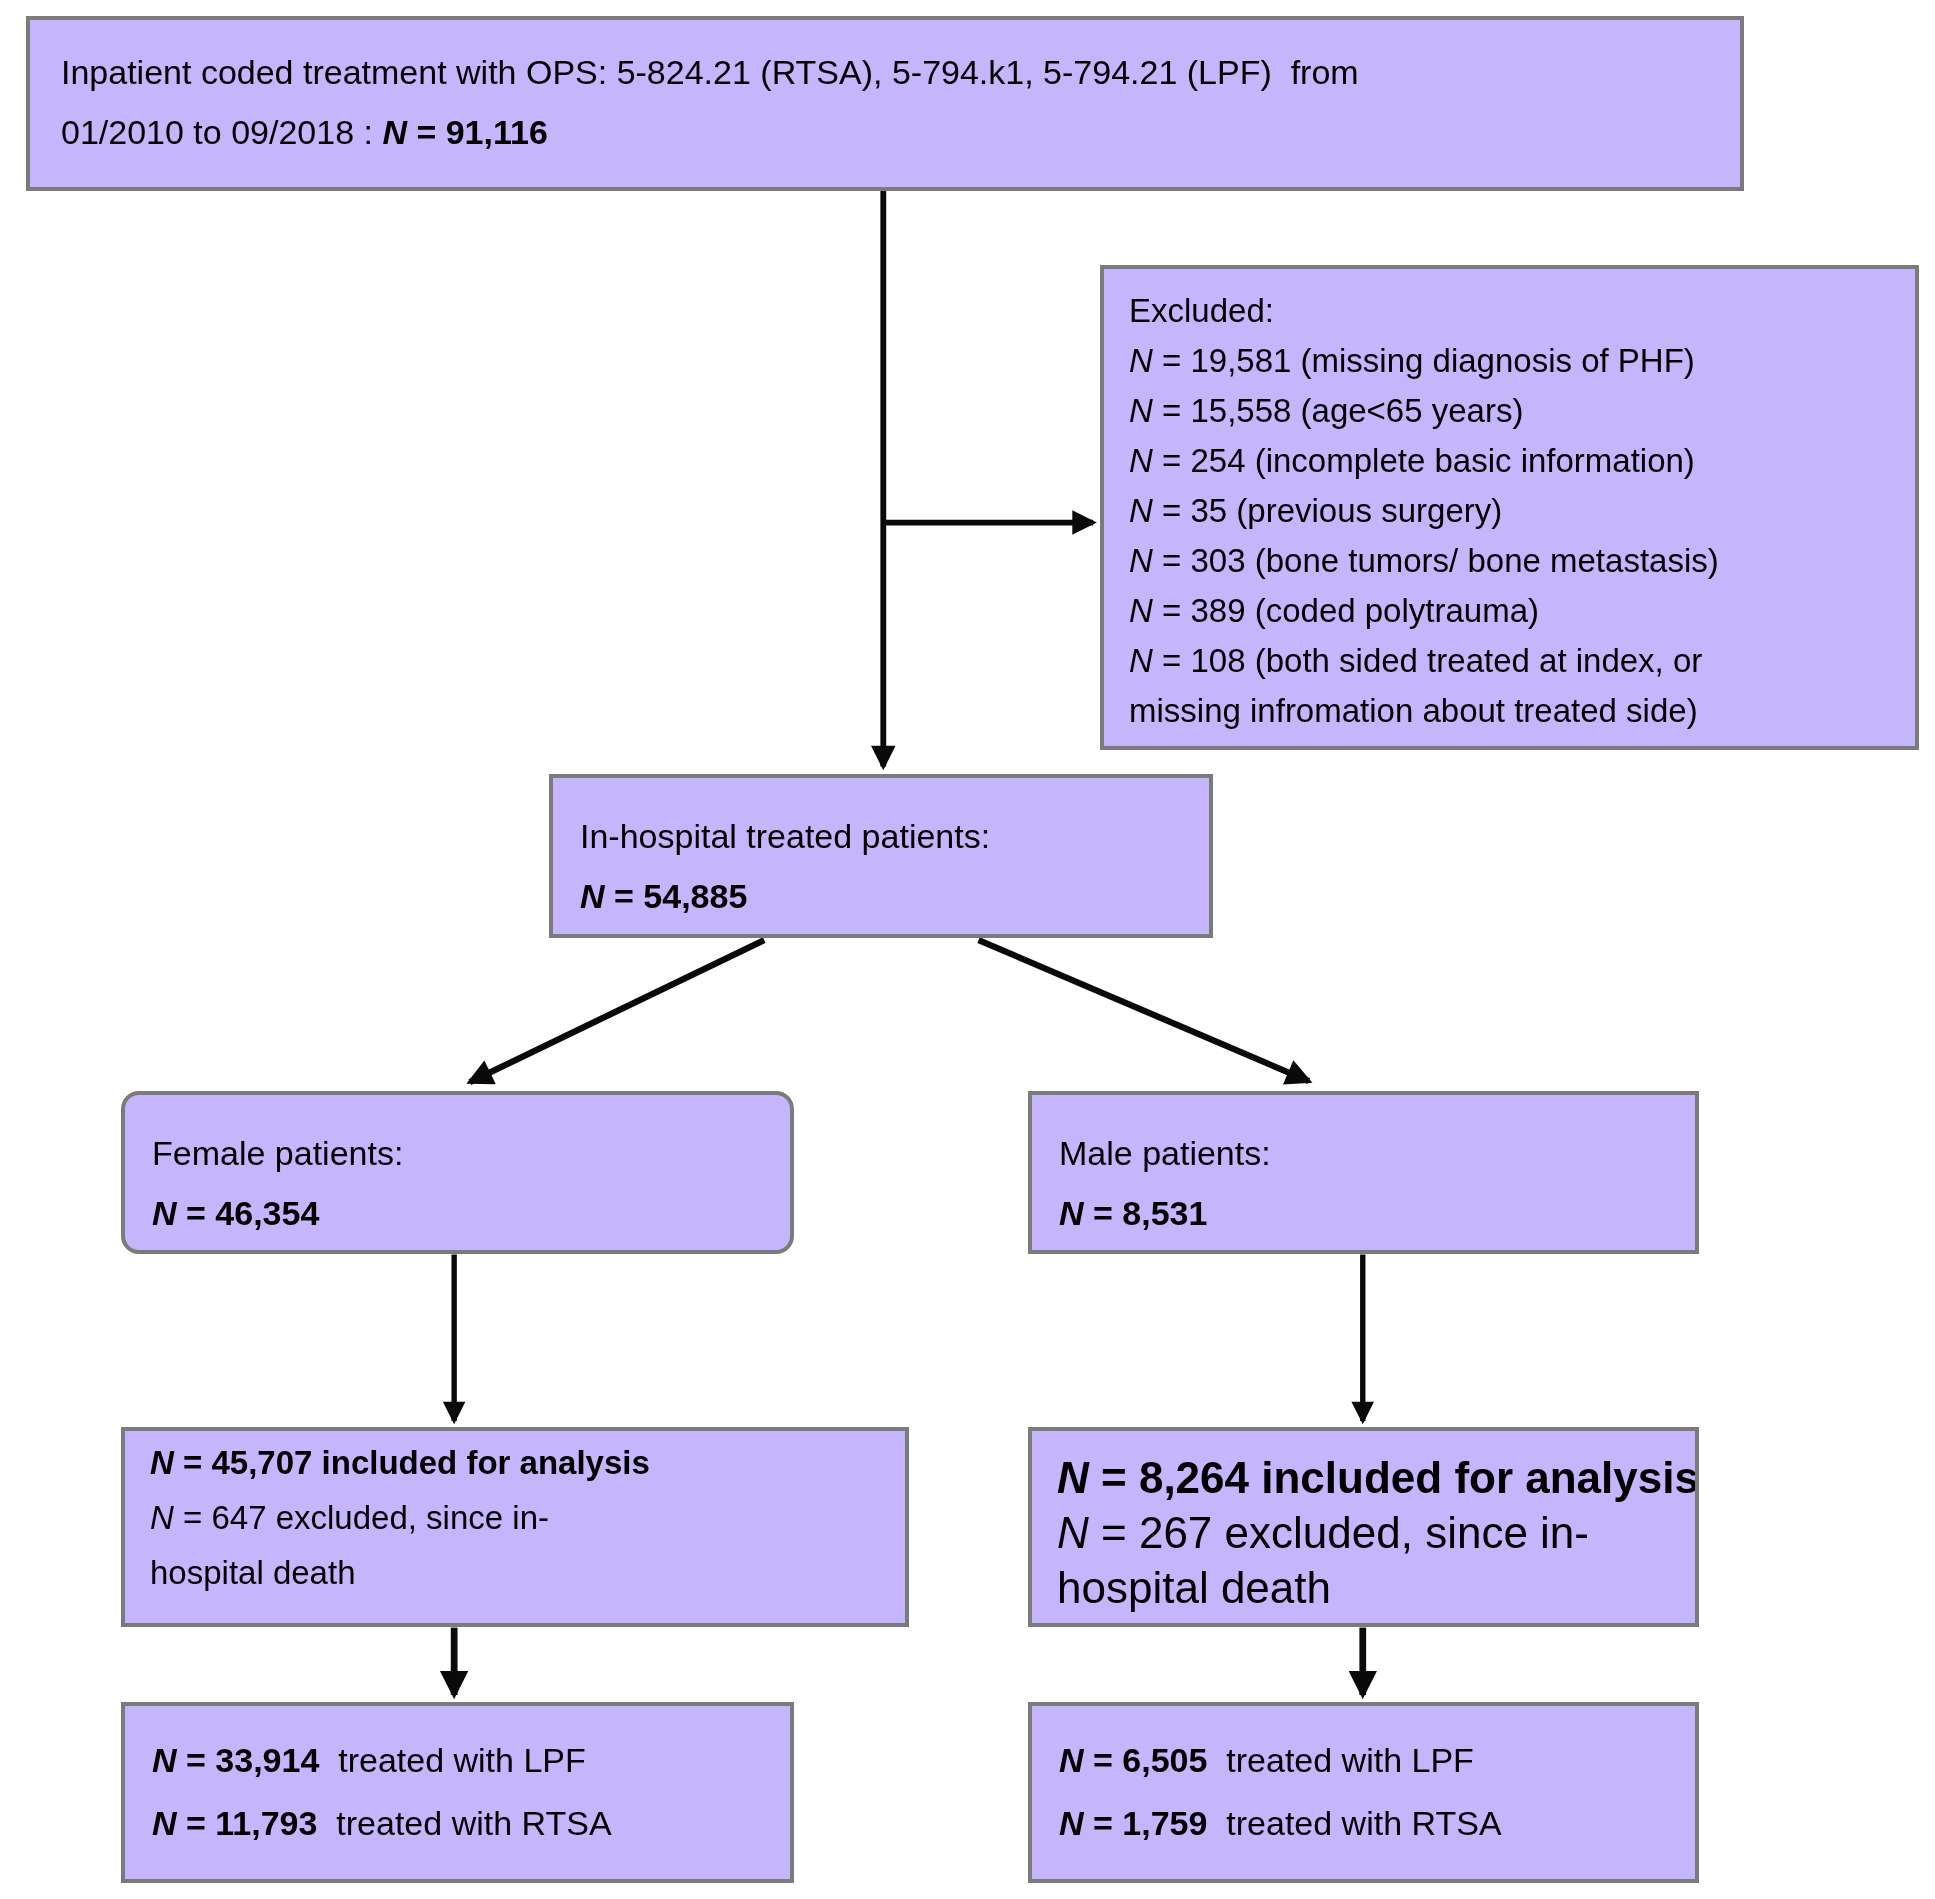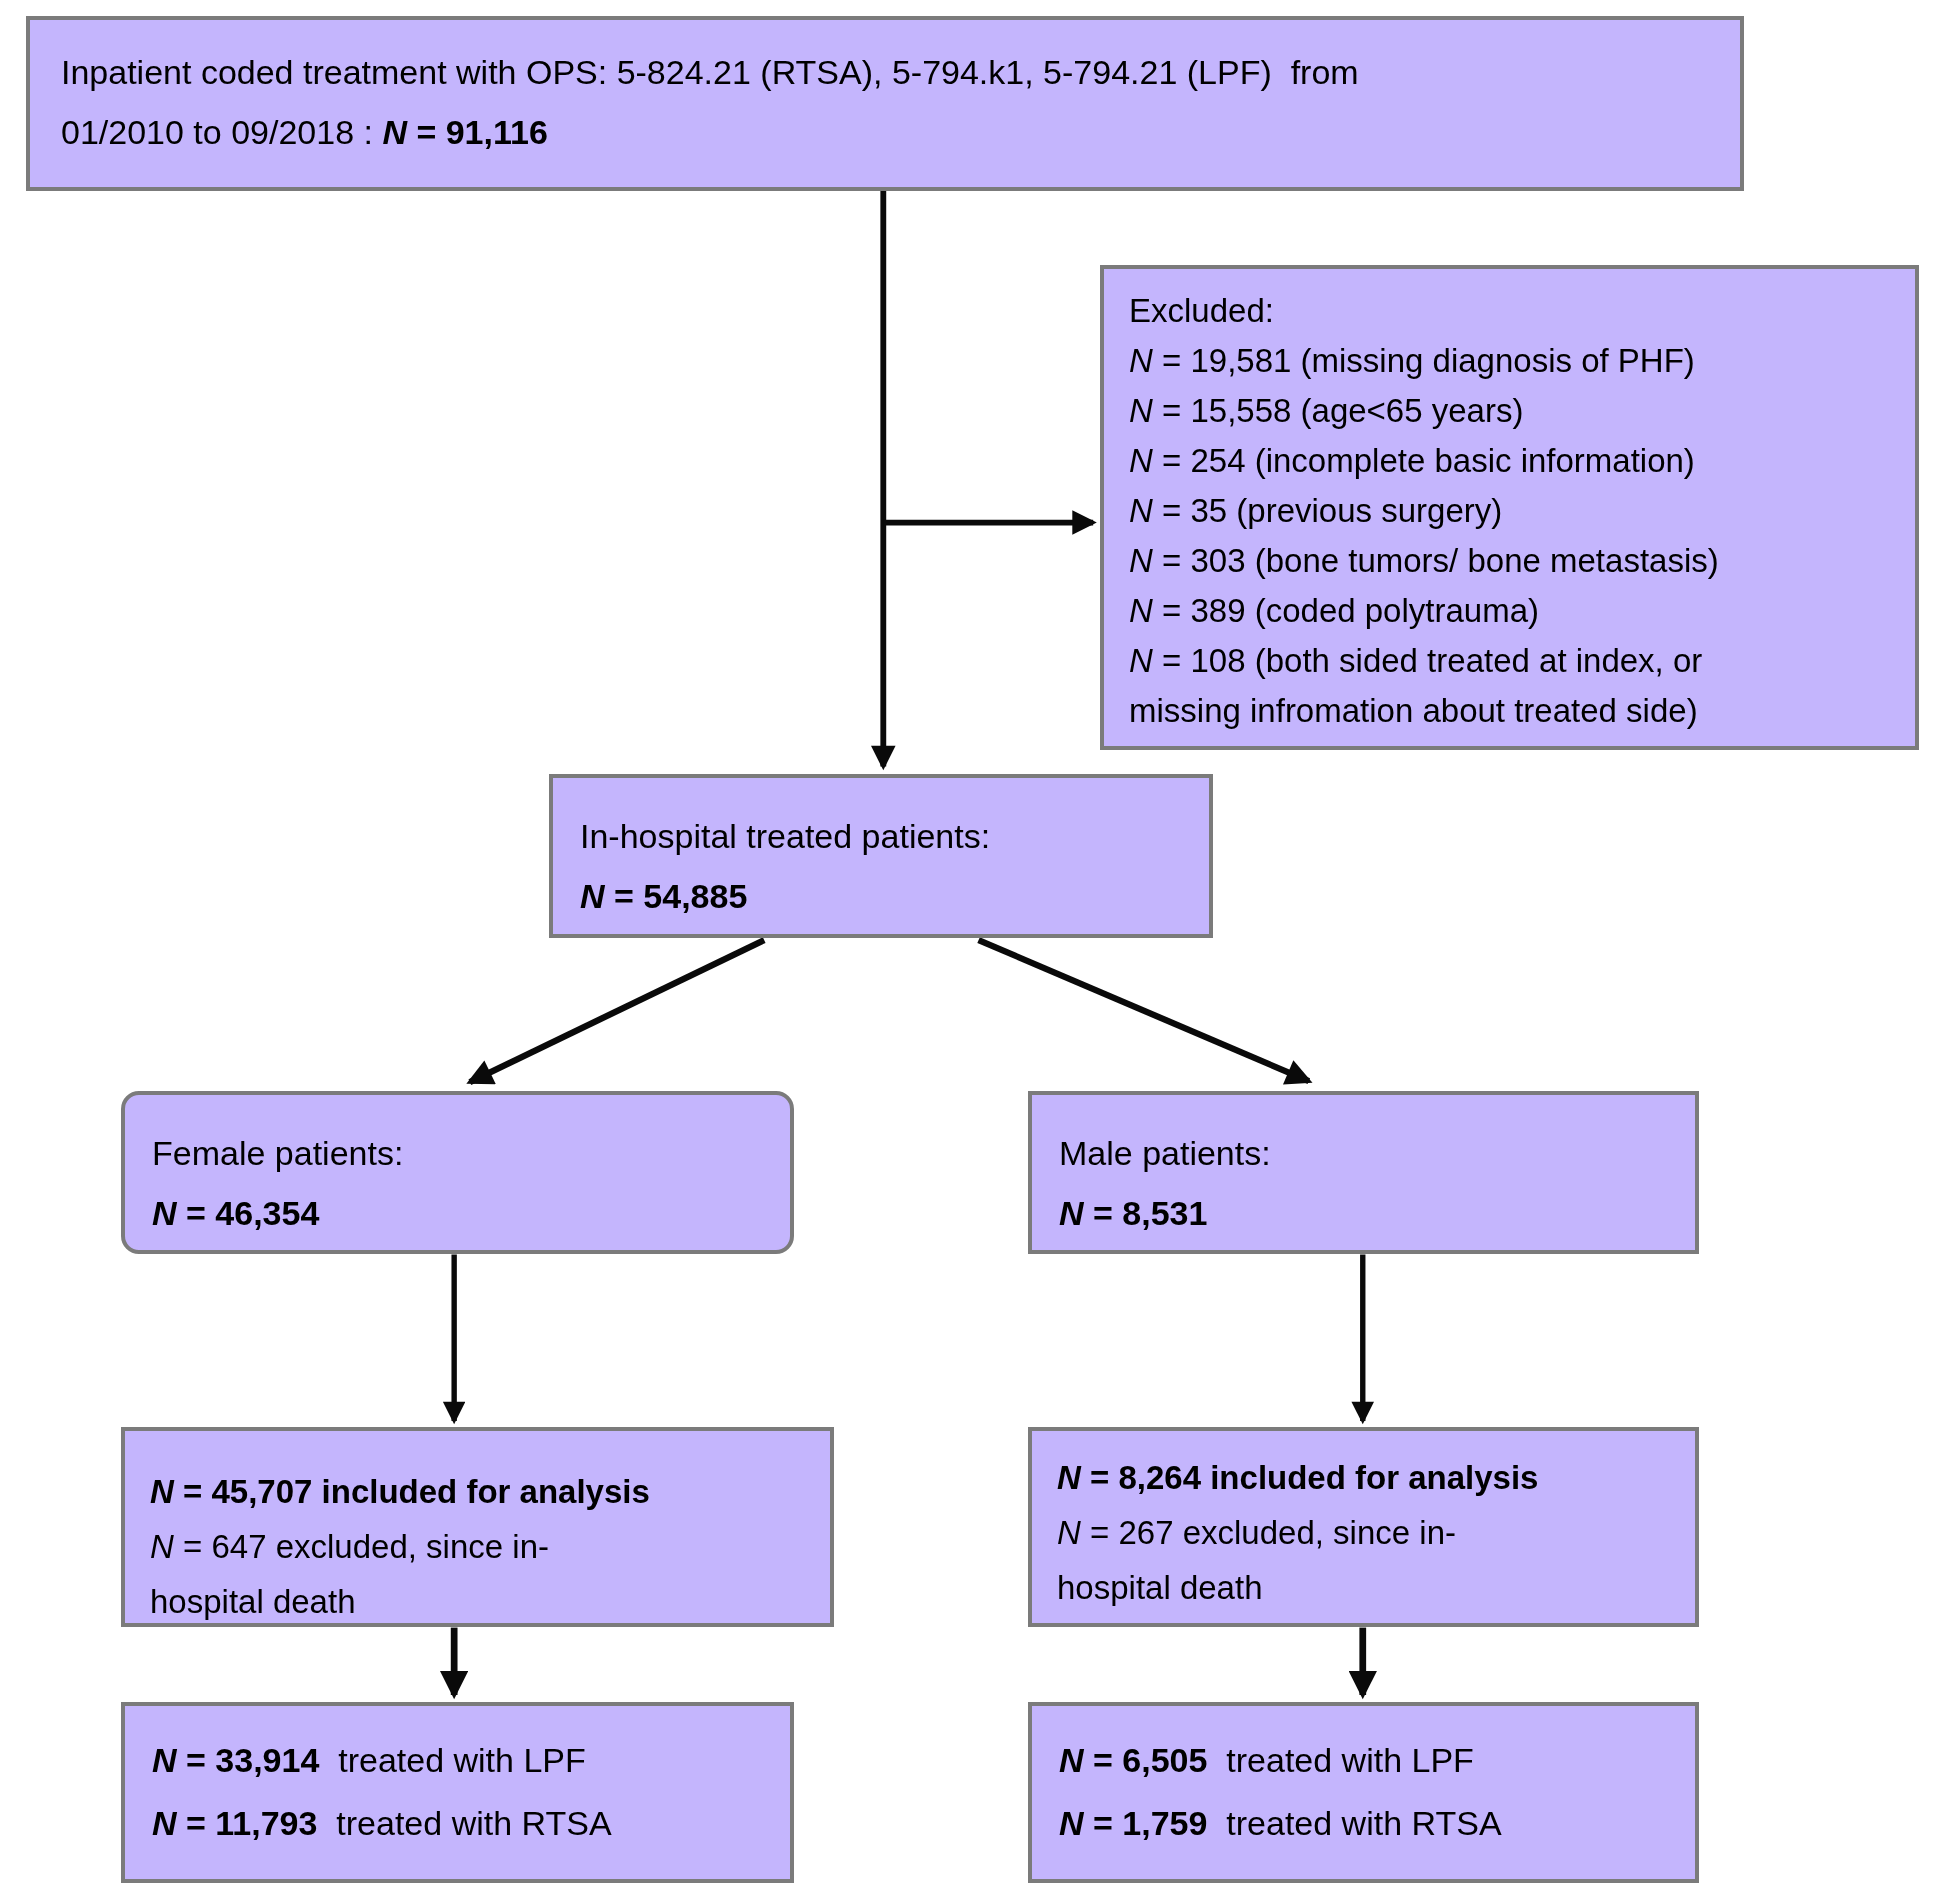--- a/index.html
+++ b/index.html
@@ -26,22 +26,22 @@
   }
   .ln { white-space: nowrap; }
   .box i { font-style: italic; }
   .box b { font-weight: bold; }
 
   .top-box       { left: 26px;   top: 15.7px;   width: 1718px; height: 175px;  padding: 22.5px 31px;  line-height: 60px; }
   .excluded-box  { left: 1100px; top: 265px;  width: 819px; height: 485px; padding: 17px 25px;  line-height: 50px; font-size: 33px; }
   .mid-box       { left: 549px; top: 774px; width: 664px; height: 164px;  padding: 28px 27px;  line-height: 60px; }
   .female-box    { left: 121px;  top: 1091px; width: 673px; height: 163px;  padding: 28px 27px;  line-height: 60px; border-radius: 18px; }
   .male-box      { left: 1028px; top: 1091px; width: 671px; height: 163px;  padding: 28px 27px;  line-height: 60px; }
-  .fem-analysis  { left: 121px;  top: 1427px; width: 713px; height: 200px;  padding: 33px 25px;  line-height: 55px; font-size: 33px; }
-  .male-analysis { left: 1028px; top: 1427px; width: 671px; height: 200px;  padding: 19px 25px;  line-height: 55px; font-size: 33px; }
+  .fem-analysis  { left: 121px;  top: 1427px; width: 788px; height: 200px;  padding: 4px 25px;  line-height: 55px; font-size: 33px; }
+  .male-analysis { left: 1028px; top: 1427px; width: 671px; height: 200px;  padding: 19px 25px;  line-height: 55px; font-size: 44px; }
   .fem-outcome   { left: 121px;  top: 1702px; width: 673px; height: 181px;  padding: 23.4px 27px;  line-height: 63px; }
   .male-outcome  { left: 1028px; top: 1702px; width: 671px; height: 181px;  padding: 23.4px 27px;  line-height: 63px; }
 
   .arrows {
     position: absolute;
     left: 0; top: 0;
     width: 1936px;
     height: 1899px;
     pointer-events: none;
   }

